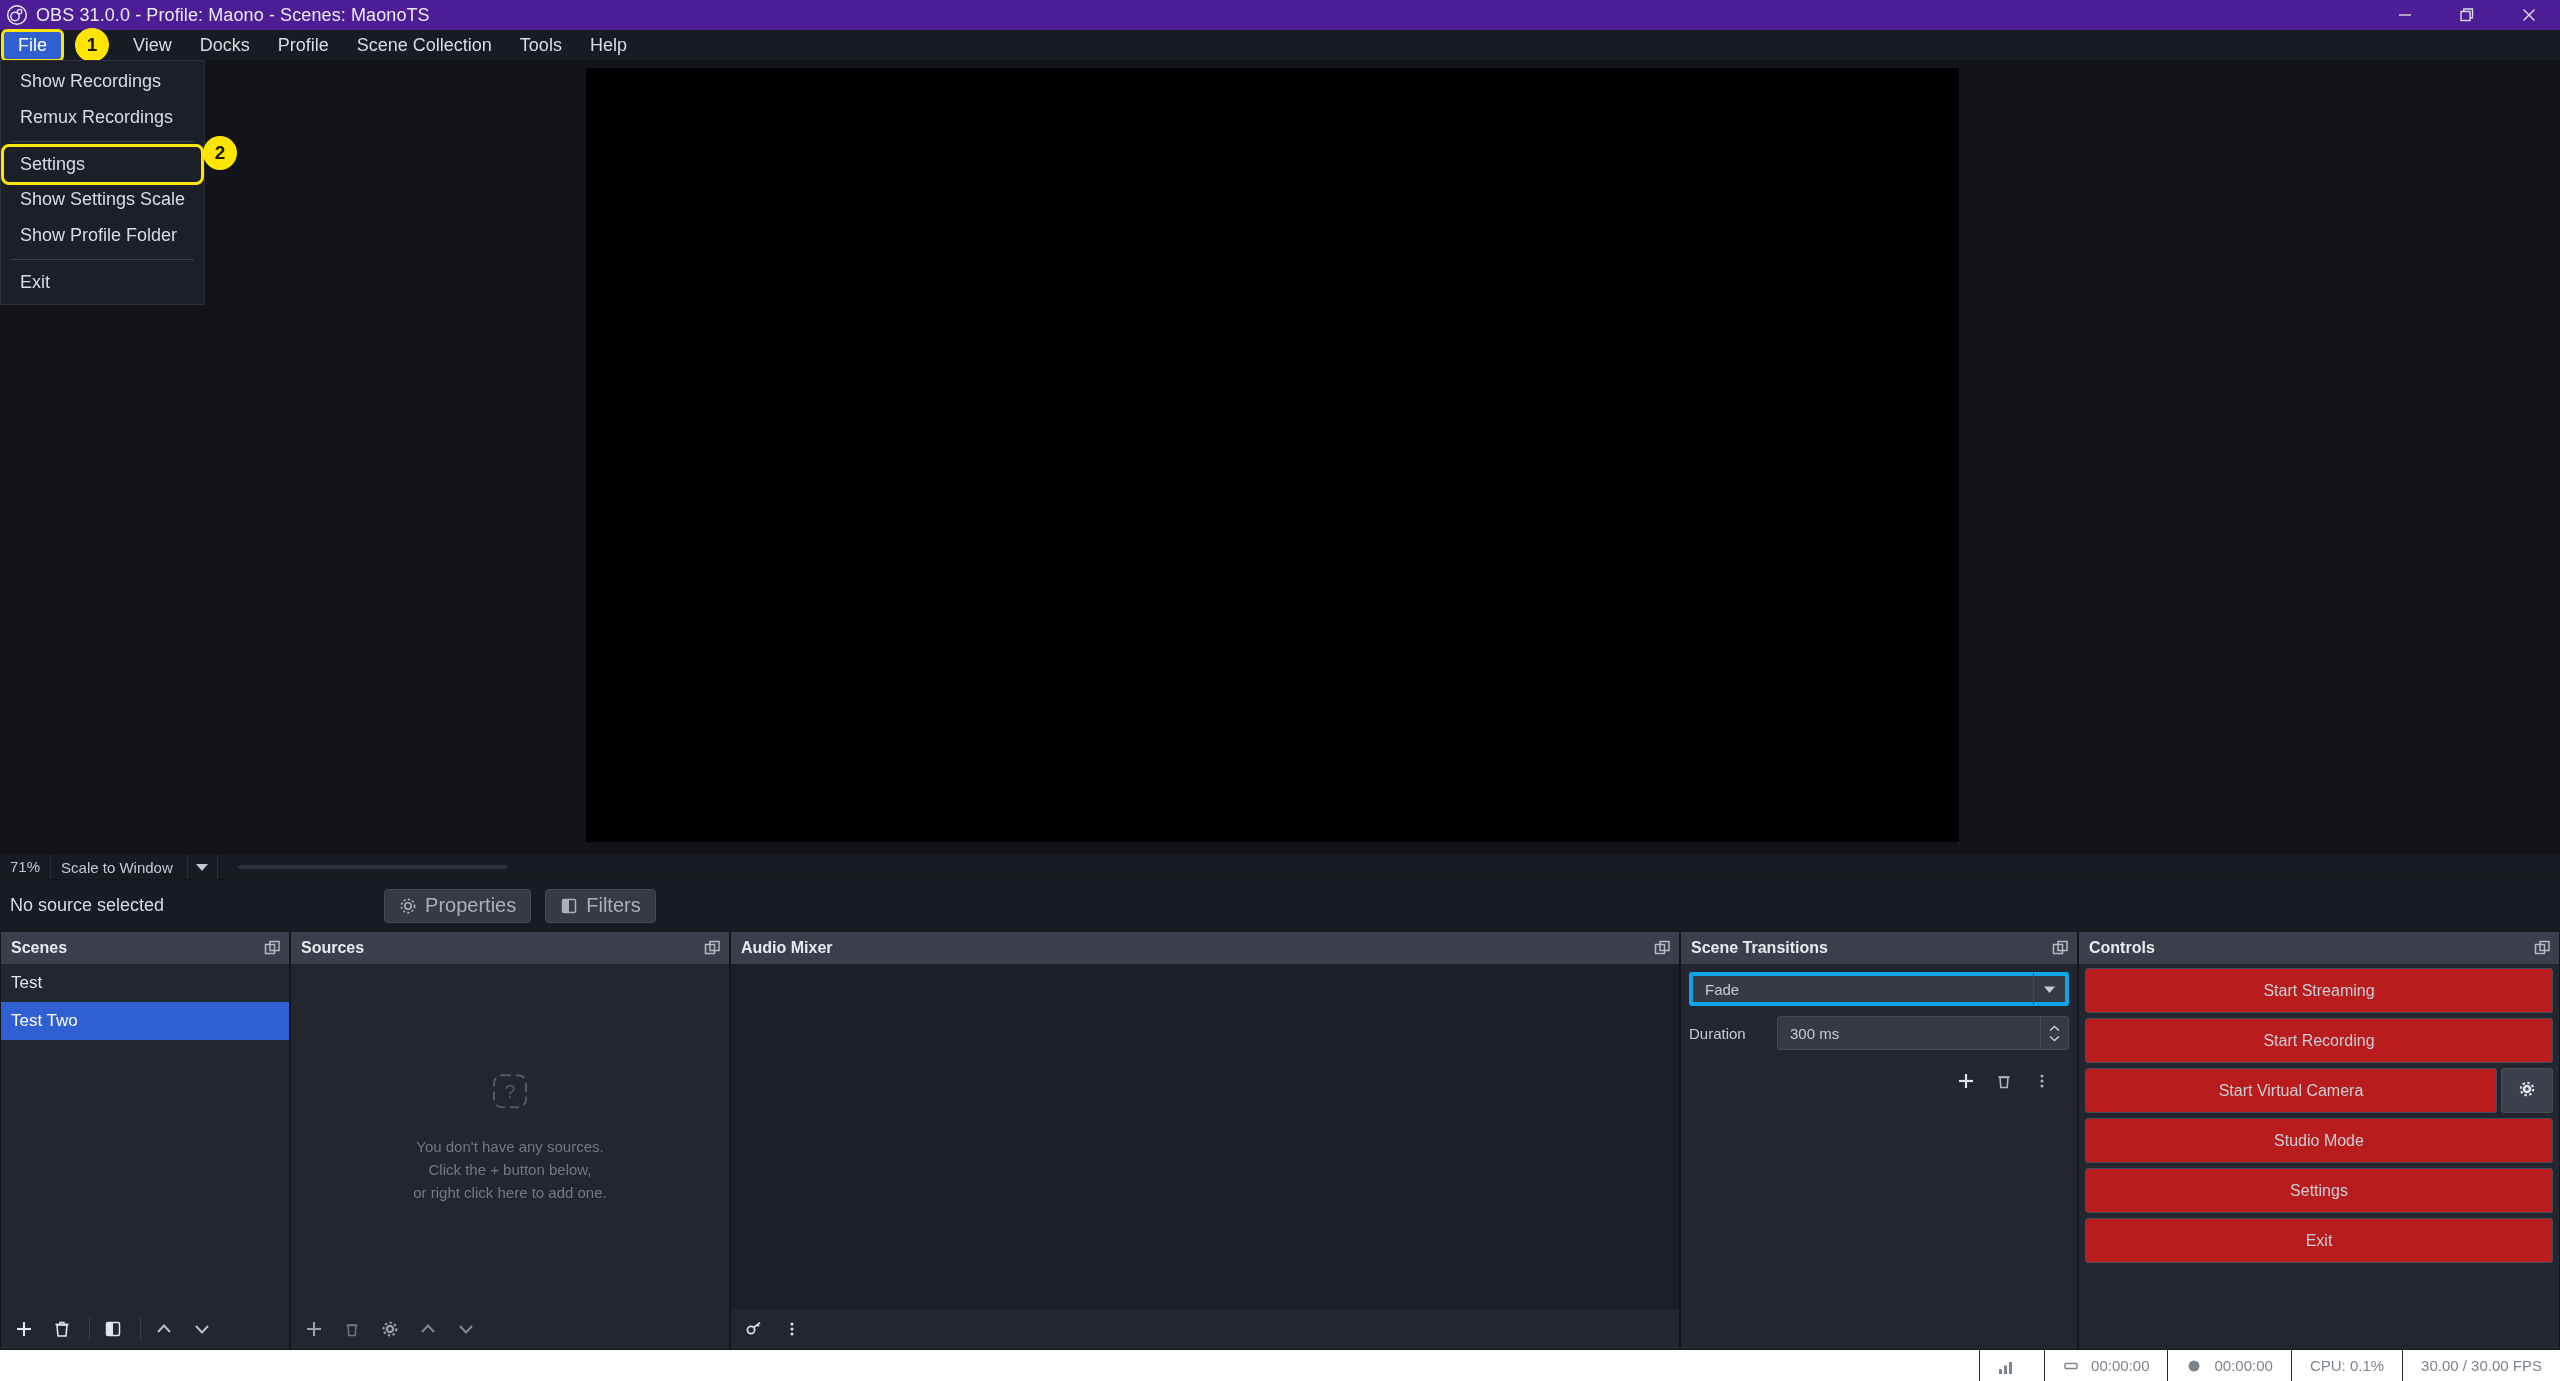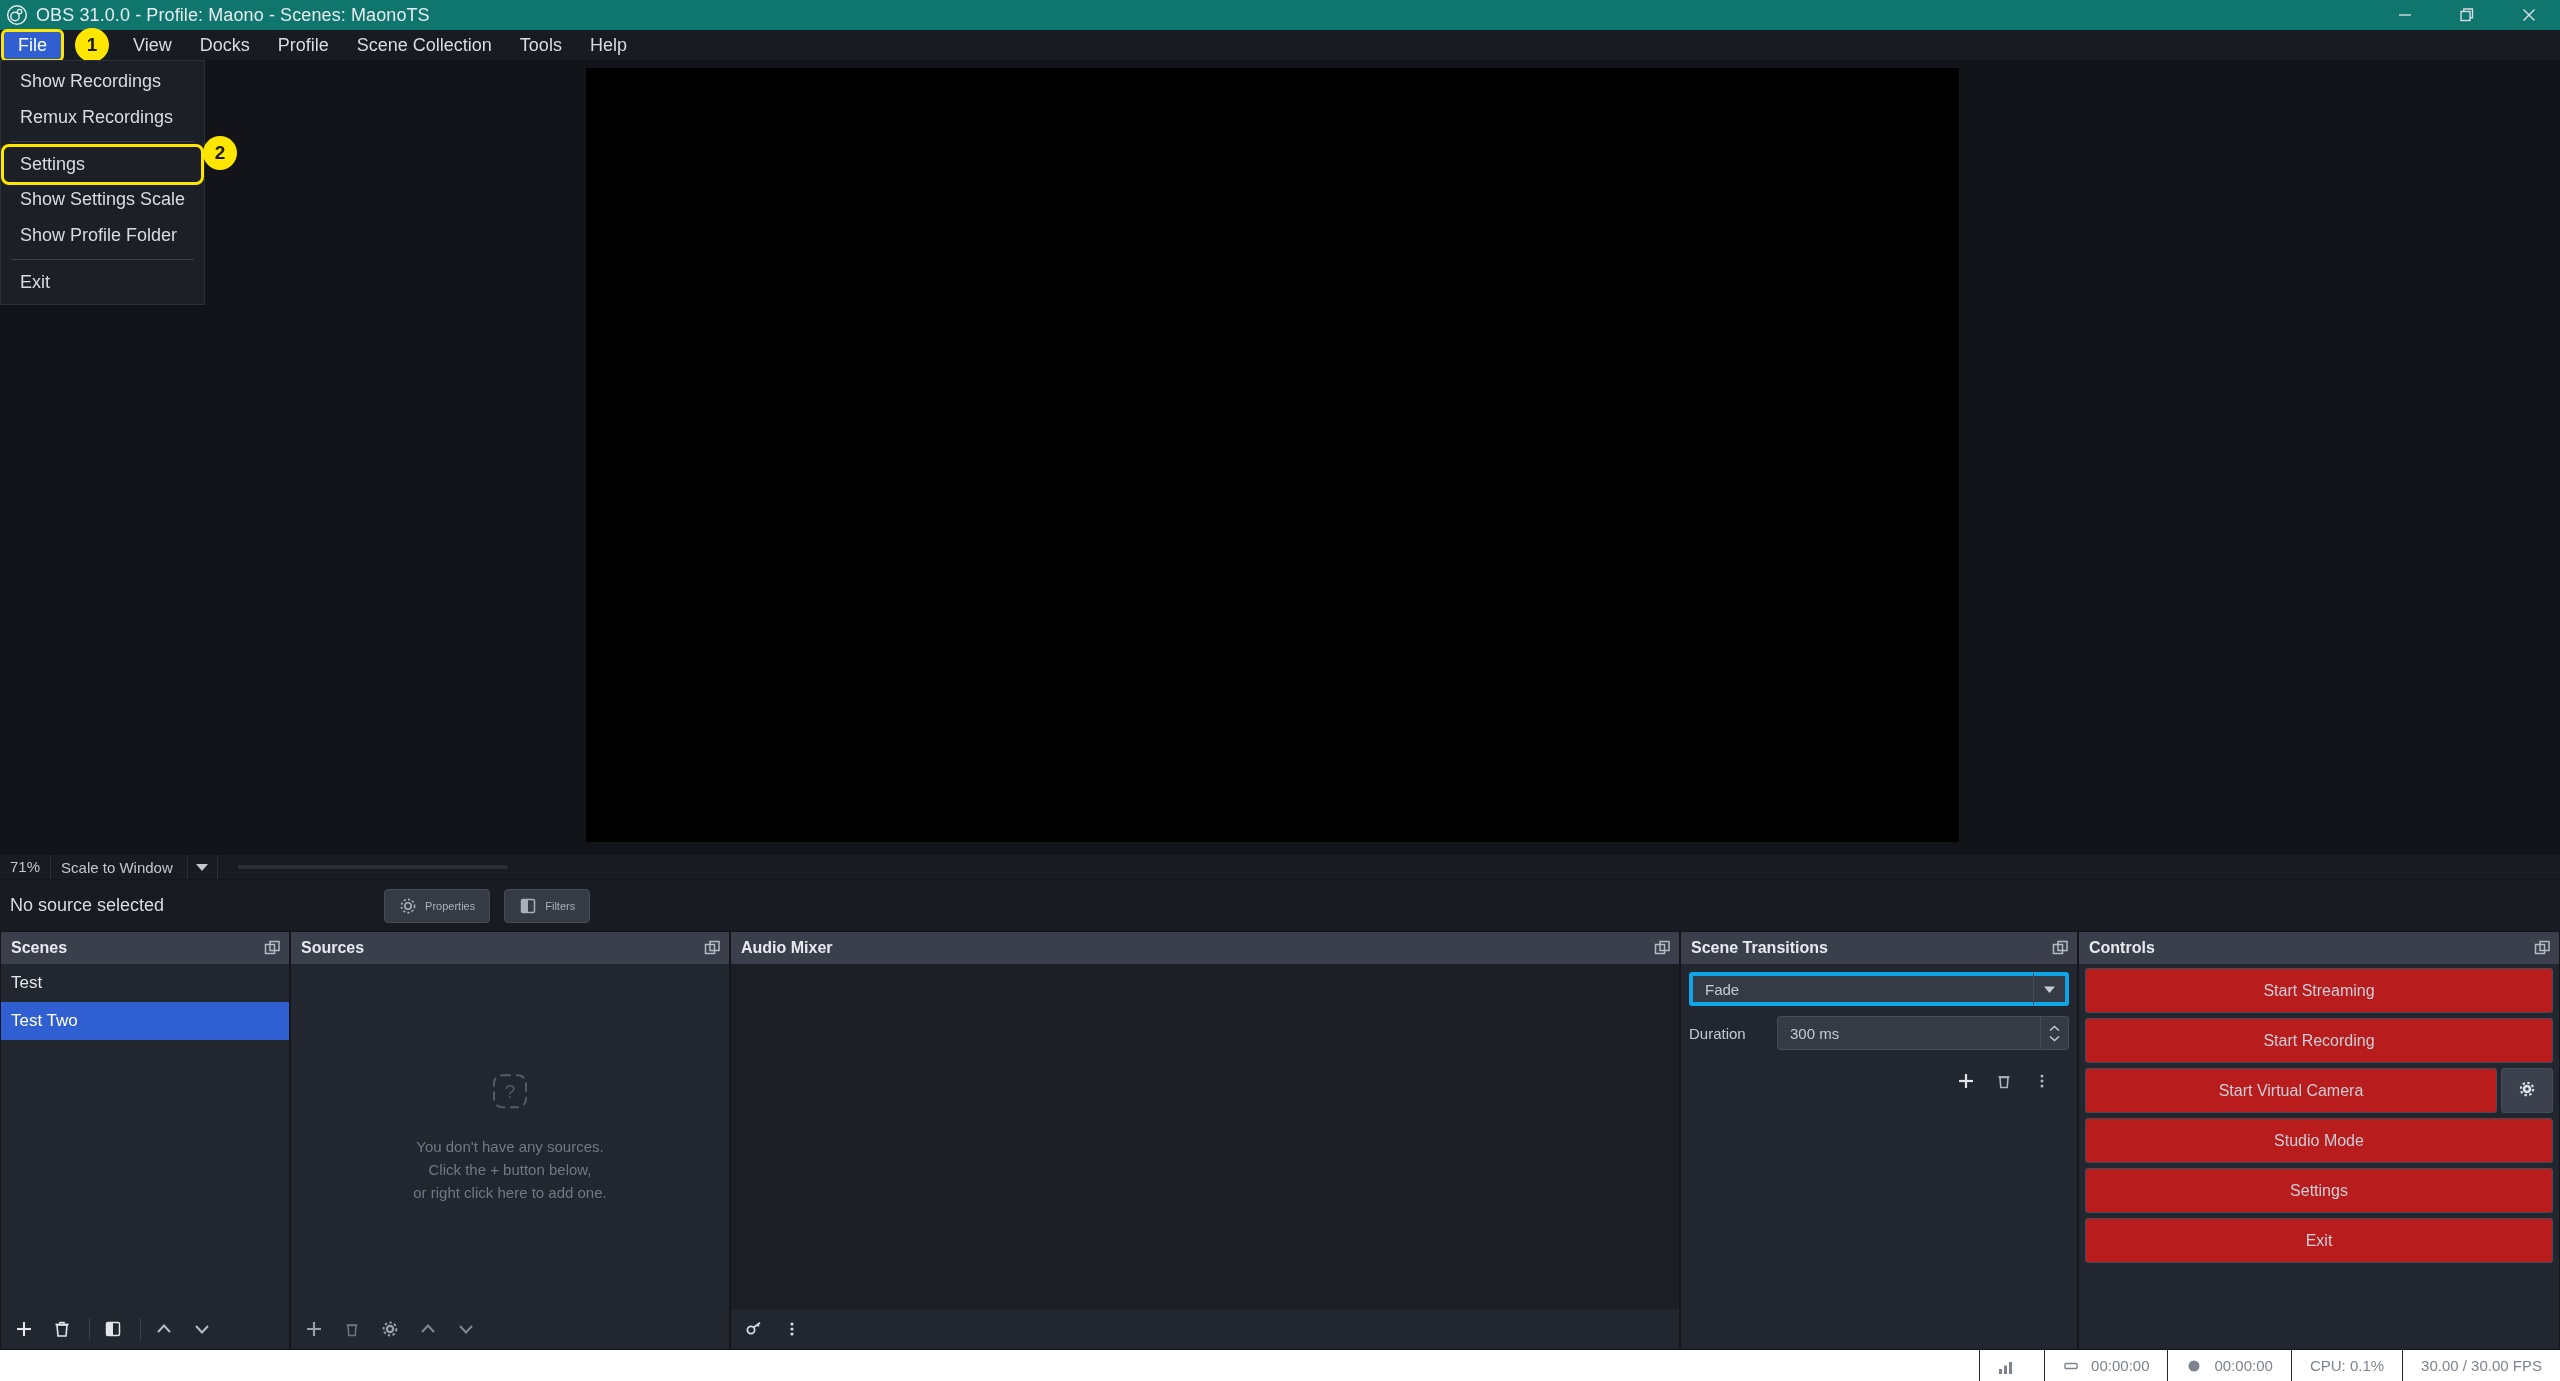--- a/index.html
+++ b/index.html
@@ -8,21 +8,21 @@
     background: #12141a;
     font-family: "Liberation Sans", "DejaVu Sans", sans-serif;
     color: #d8dce3;
     overflow: hidden;
   }
   body { position: relative; }
 
   
   .titlebar {
     position: absolute; top: 0; left: 0; width: 2560px; height: 30px;
-    background: #0f766e;
+    background: #4c1d95;
     display: flex; align-items: center;
   }
   .obs-logo { margin-left: 6px; width: 22px; height: 22px; display:block; }
   .title-text {
     margin-left: 8px; font-size: 18px; color: #e7eaef;
     letter-spacing: .1px; white-space: nowrap;
   }
   .win-controls {
     position: absolute; right: 0; top: 0; height: 30px;
     display: flex; align-items: center;
@@ -117,21 +117,21 @@
   
   .sourcebar {
     position: absolute; top: 879px; left: 0; width: 2560px; height: 52px;
     background: #181b21; display: flex; align-items: center;
     border-top: 1px solid #14161c;
   }
   .no-source { font-size: 18px; color: #d8dce3; margin-left: 10px; }
   .pf-btn {
     height: 34px; background: #353a45; border: 1px solid #454b57;
     border-radius: 4px; display: flex; align-items: center;
-    padding: 0 14px; margin-left: 14px; font-size: 11px; color: #aab0bb;
+    padding: 0 14px; margin-left: 14px; font-size: 20px; color: #aab0bb;
   }
   .pf-btn .pf-ico { margin-right: 8px; display: flex; }
 
   
   .docks {
     position: absolute; top: 931px; left: 0; width: 2560px; height: 419px;
     display: flex;
   }
   .dock {
     background: #1e222a; display: flex; flex-direction: column;

